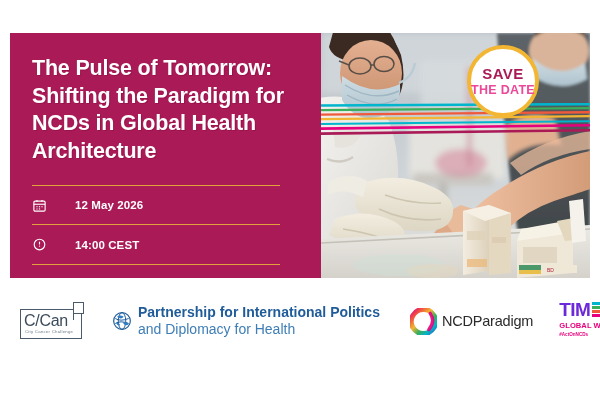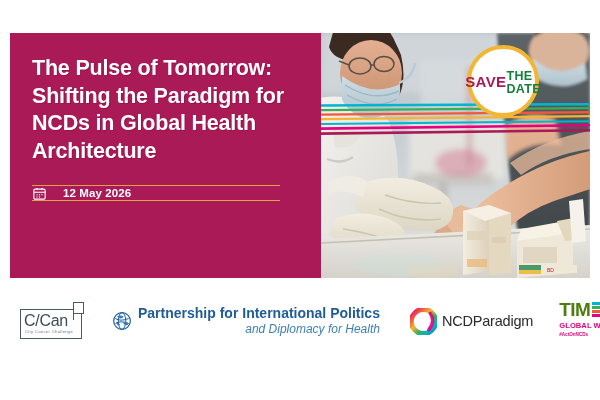--- a/index.html
+++ b/index.html
@@ -53,23 +53,24 @@
   .details {
     position: absolute;
     left: 22px;
     top: 152px;
     width: 248px;
   }
 
   .detail-row {
     display: flex;
     align-items: center;
-    height: 16px;
+    height: 40px;
     border-bottom: 1.3px solid #E2A33C;
     box-sizing: border-box;
+    gap: 12px;
   }
   .detail-row:first-child {
     border-top: 1.3px solid #E2A33C;
   }
 
   .detail-icon {
     width: 22px;
     height: 20px;
     flex: 0 0 22px;
     display: flex;
@@ -112,35 +113,35 @@
   .save-badge {
     position: absolute;
     left: 146px;
     top: 12px;
     width: 72px;
     height: 72px;
     border-radius: 50%;
     background: #ffffff;
     border: 4.5px solid #F2B632;
     display: flex;
-    flex-direction: row;
+    flex-direction: column;
     align-items: center;
     justify-content: center;
     box-sizing: border-box;
     z-index: 5;
   }
   .save-badge .l1 {
     color: #A91A57;
     font-weight: bold;
     font-size: 15px;
     letter-spacing: 0.4px;
     line-height: 1;
   }
   .save-badge .l2 {
-    color: #15803d;
+    color: #ec4899;
     font-weight: bold;
     font-size: 12.5px;
     letter-spacing: 0.3px;
     line-height: 1;
     margin-top: 3px;
   }
 
   
   .logo-bar {
     position: absolute;
@@ -218,26 +219,24 @@
   }
   .globe-icon { width: 20px; height: 20px; flex: 0 0 20px; margin-right: 6px; }
   .partner-text .pt1 {
     font-size: 14px;
     font-weight: bold;
     color: #1F5C99;
     line-height: 1.2;
     white-space: nowrap;
   }
   .partner-text .pt2 {
-    font-size: 12px;
-    font-style: italic;
+    font-size: 14px;
     color: #3E7EB5;
     line-height: 1.25;
     white-space: nowrap;
-    text-align: right;
   }
 
   
   .ncda {
     display: flex;
     align-items: center;
     margin-left: 30px;
   }
   .ncda-ring { width: 27px; height: 27px; flex: 0 0 27px; margin-right: 5px; }
   .ncda-text {
@@ -258,21 +257,21 @@
   }
   .ttl-row {
     display: flex;
     align-items: center;
     height: 19px;
     position: relative;
   }
   .ttl-letter {
     font-size: 19px;
     font-weight: bold;
-    color: #4d7c0f;
+    color: #6d28d9;
     line-height: 1;
     letter-spacing: -0.5px;
   }
   .ttl-pink { color: #E6007E; }
   .ttl-bars {
     display: inline-flex;
     flex-direction: column;
     justify-content: space-between;
     width: 11px;
     height: 15px;
@@ -336,20 +335,30 @@
               <line x1="7" y1="14" x2="9" y2="14"></line>
               <line x1="11" y1="14" x2="13" y2="14"></line>
               <line x1="15" y1="14" x2="17" y2="14"></line>
               <line x1="7" y1="17.5" x2="9" y2="17.5"></line>
               <line x1="11" y1="17.5" x2="13" y2="17.5"></line>
             </svg>
           </span>
           <span class="detail-text">12 May 2026</span>
         </div>
 
+        <div class="detail-row">
+          <span class="detail-icon">
+            <svg width="15" height="15" viewBox="0 0 24 24" fill="none" stroke="#ffffff" stroke-width="1.8">
+              <circle cx="12" cy="12" r="8.5"></circle>
+              <line x1="12" y1="7.5" x2="12" y2="12"></line>
+              <circle cx="12" cy="14.5" r="0.9" fill="#ffffff" stroke="none"></circle>
+            </svg>
+          </span>
+          <span class="detail-text">14:00 CEST</span>
+        </div>
 
 
       </div>
     </div>
 
     <div class="banner-right">
       <svg class="photo-canvas" viewBox="0 0 269 245" preserveAspectRatio="xMidYMid slice">
         <defs>
           <linearGradient id="bgWall" x1="0" y1="0" x2="0" y2="1">
             <stop offset="0%" stop-color="#b9c0c6"></stop>

